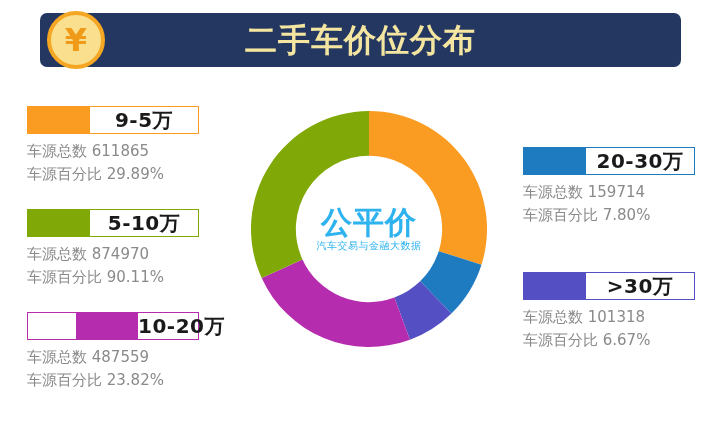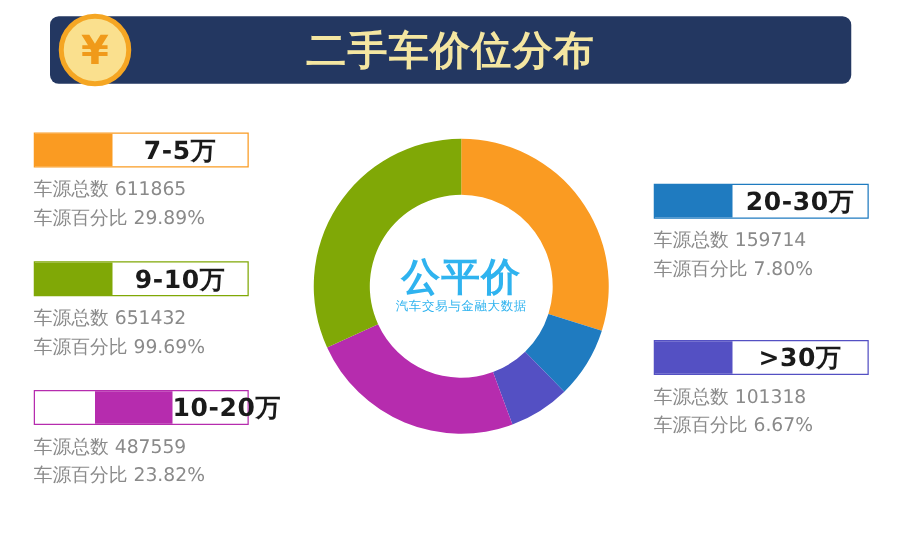--- a/index.html
+++ b/index.html
@@ -151,36 +151,36 @@
 <div id="header-bar">
   <div id="header-title">二手车价位分布</div>
 </div>
 <div id="coin-icon">
   <span class="yen">¥</span>
 </div>
 
 <div class="legend-item" id="legend-0">
   <div class="legend-head" style="border-color: rgb(250, 155, 34);">
     <div class="legend-swatch" style="background: rgb(250, 155, 34);"></div>
-    <div class="legend-label">7-5万</div>
+    <div class="legend-label">9-5万</div>
   </div>
   <div class="legend-lines">
     <div class="legend-line">车源总数 611865</div>
     <div class="legend-line">车源百分比 29.89%</div>
   </div>
 </div>
 
 <div class="legend-item" id="legend-1">
   <div class="legend-head" style="border-color: rgb(128, 168, 6);">
     <div class="legend-swatch" style="background: rgb(128, 168, 6);"></div>
-    <div class="legend-label">9-10万</div>
-  </div>
-  <div class="legend-lines">
-    <div class="legend-line">车源总数 651432</div>
-    <div class="legend-line">车源百分比 99.69%</div>
+    <div class="legend-label">5-10万</div>
+  </div>
+  <div class="legend-lines">
+    <div class="legend-line">车源总数 874970</div>
+    <div class="legend-line">车源百分比 90.11%</div>
   </div>
 </div>
 
 <div class="legend-item" id="legend-2">
   <div class="legend-head" style="border-color: rgb(182, 44, 174); padding-left: 48px;">
     <div class="legend-swatch" style="background: rgb(182, 44, 174);"></div>
     <div class="legend-label">10-20万</div>
   </div>
   <div class="legend-lines">
     <div class="legend-line">车源总数 487559</div>

